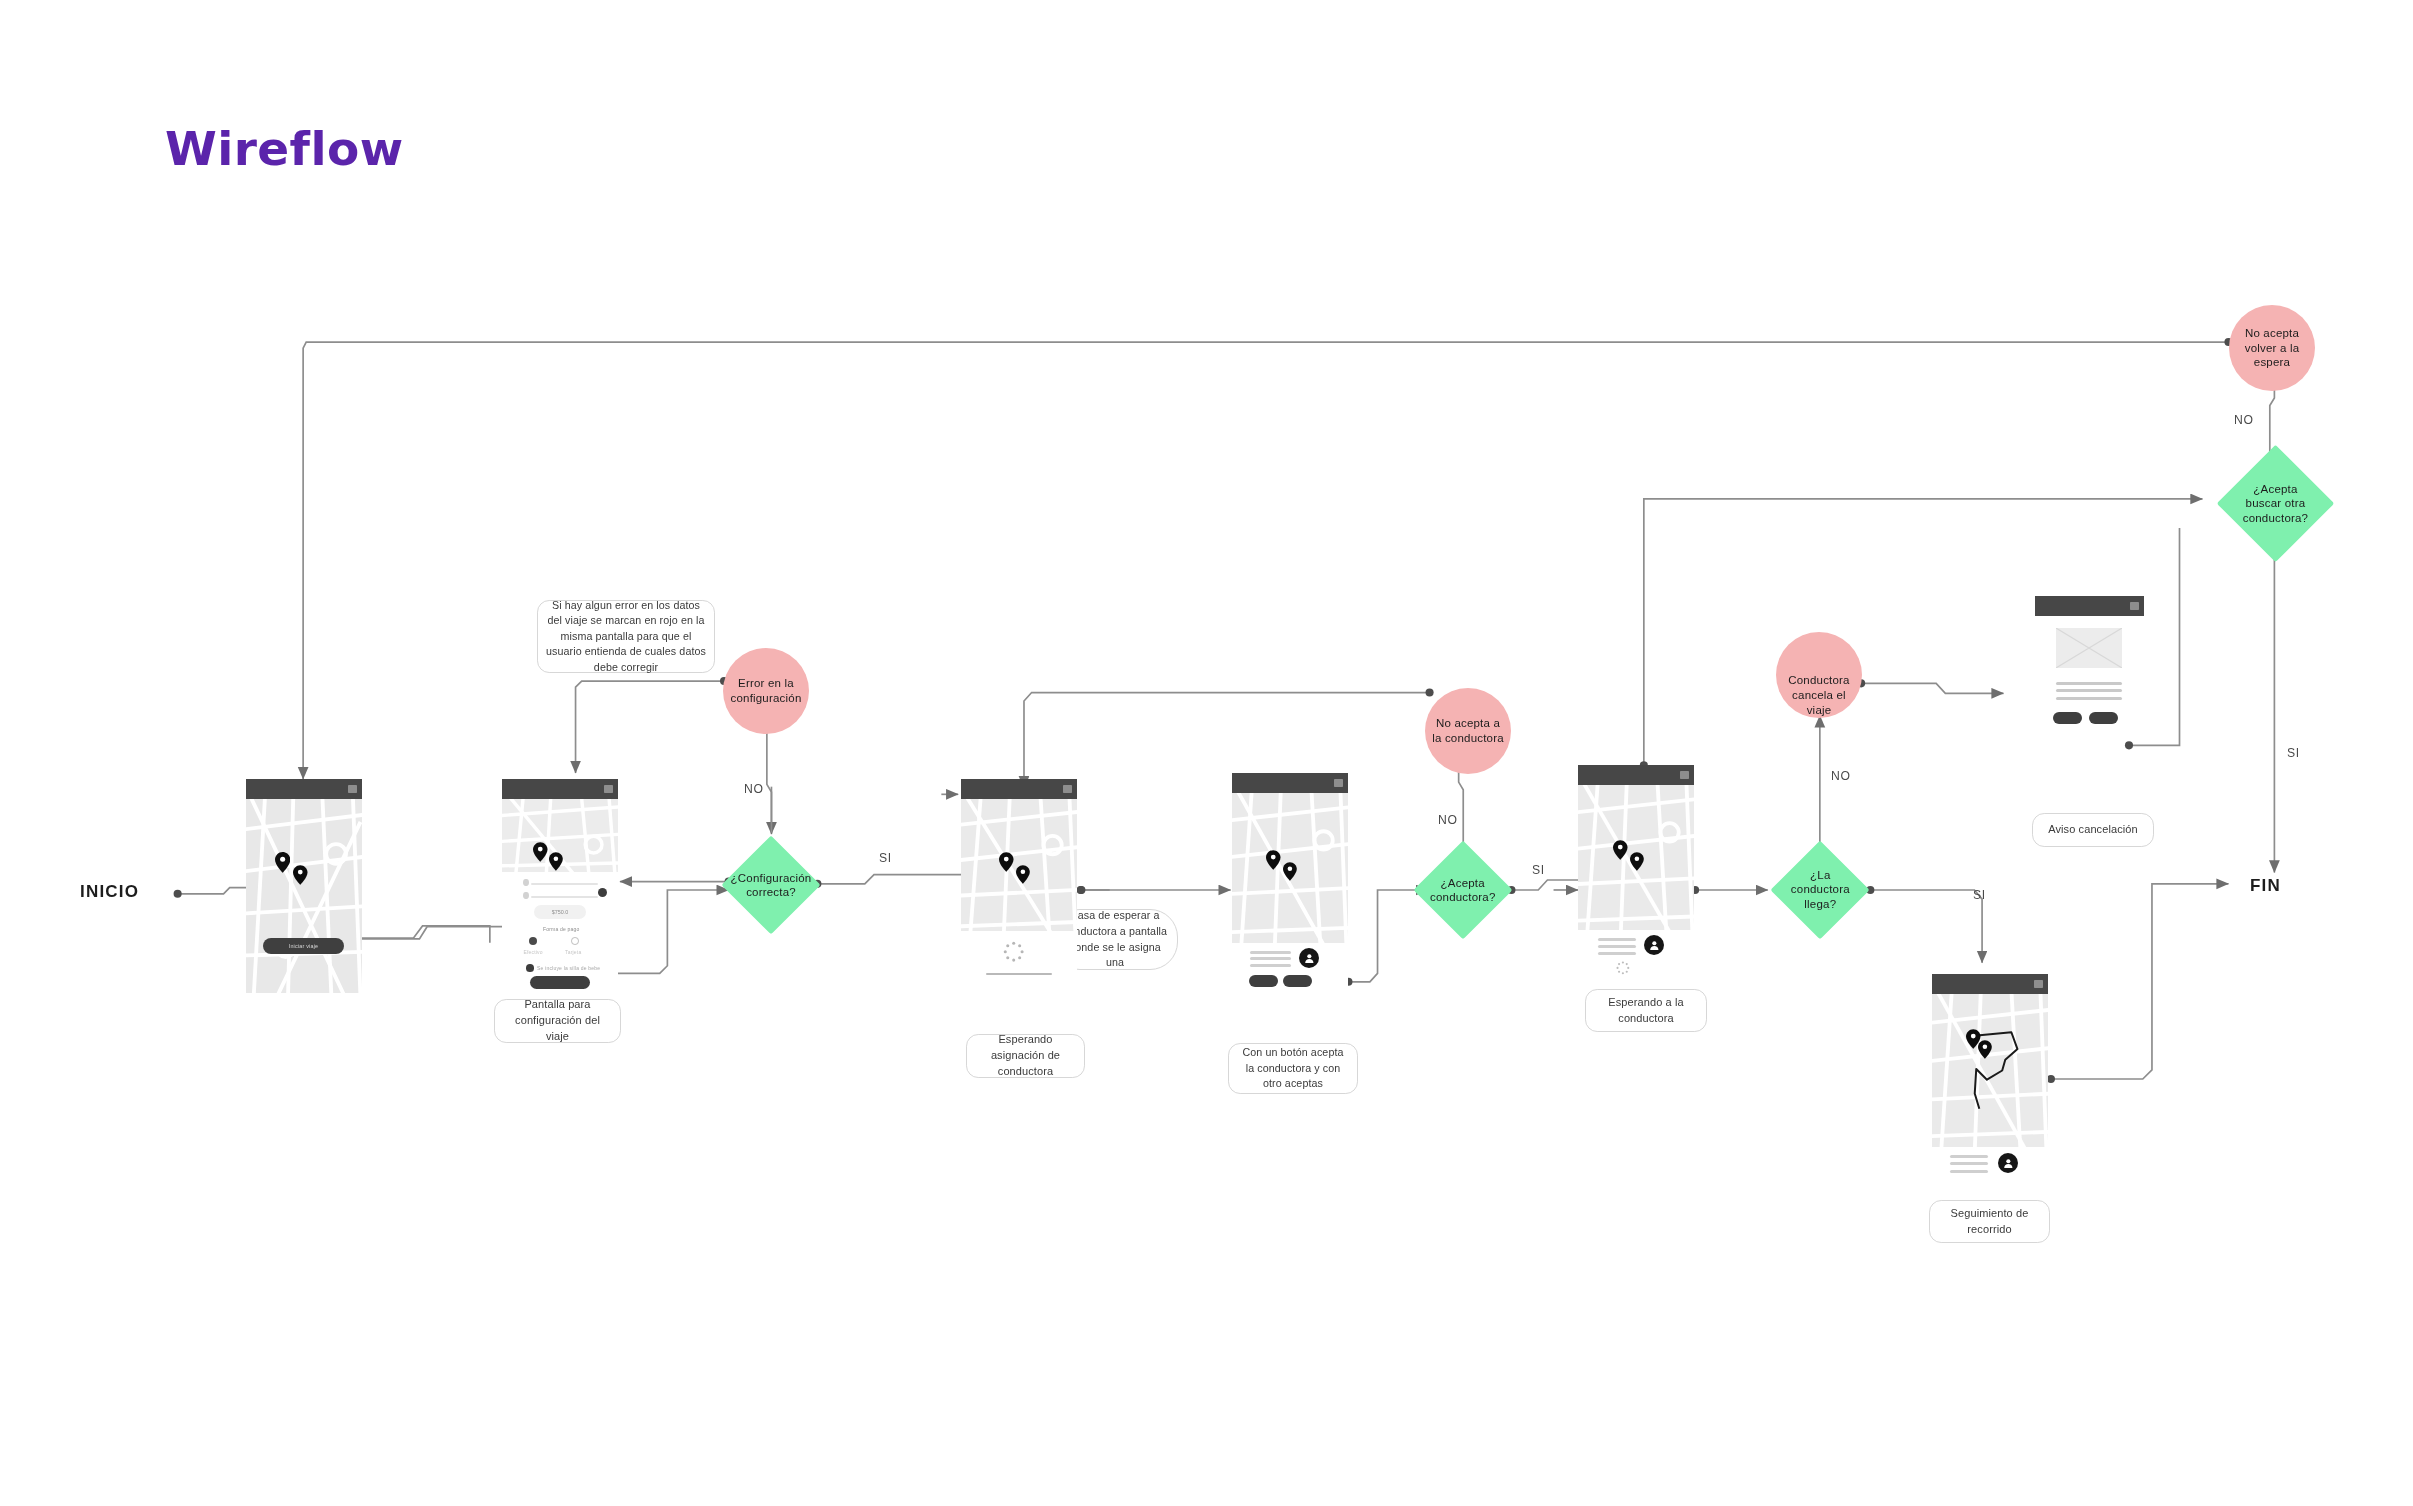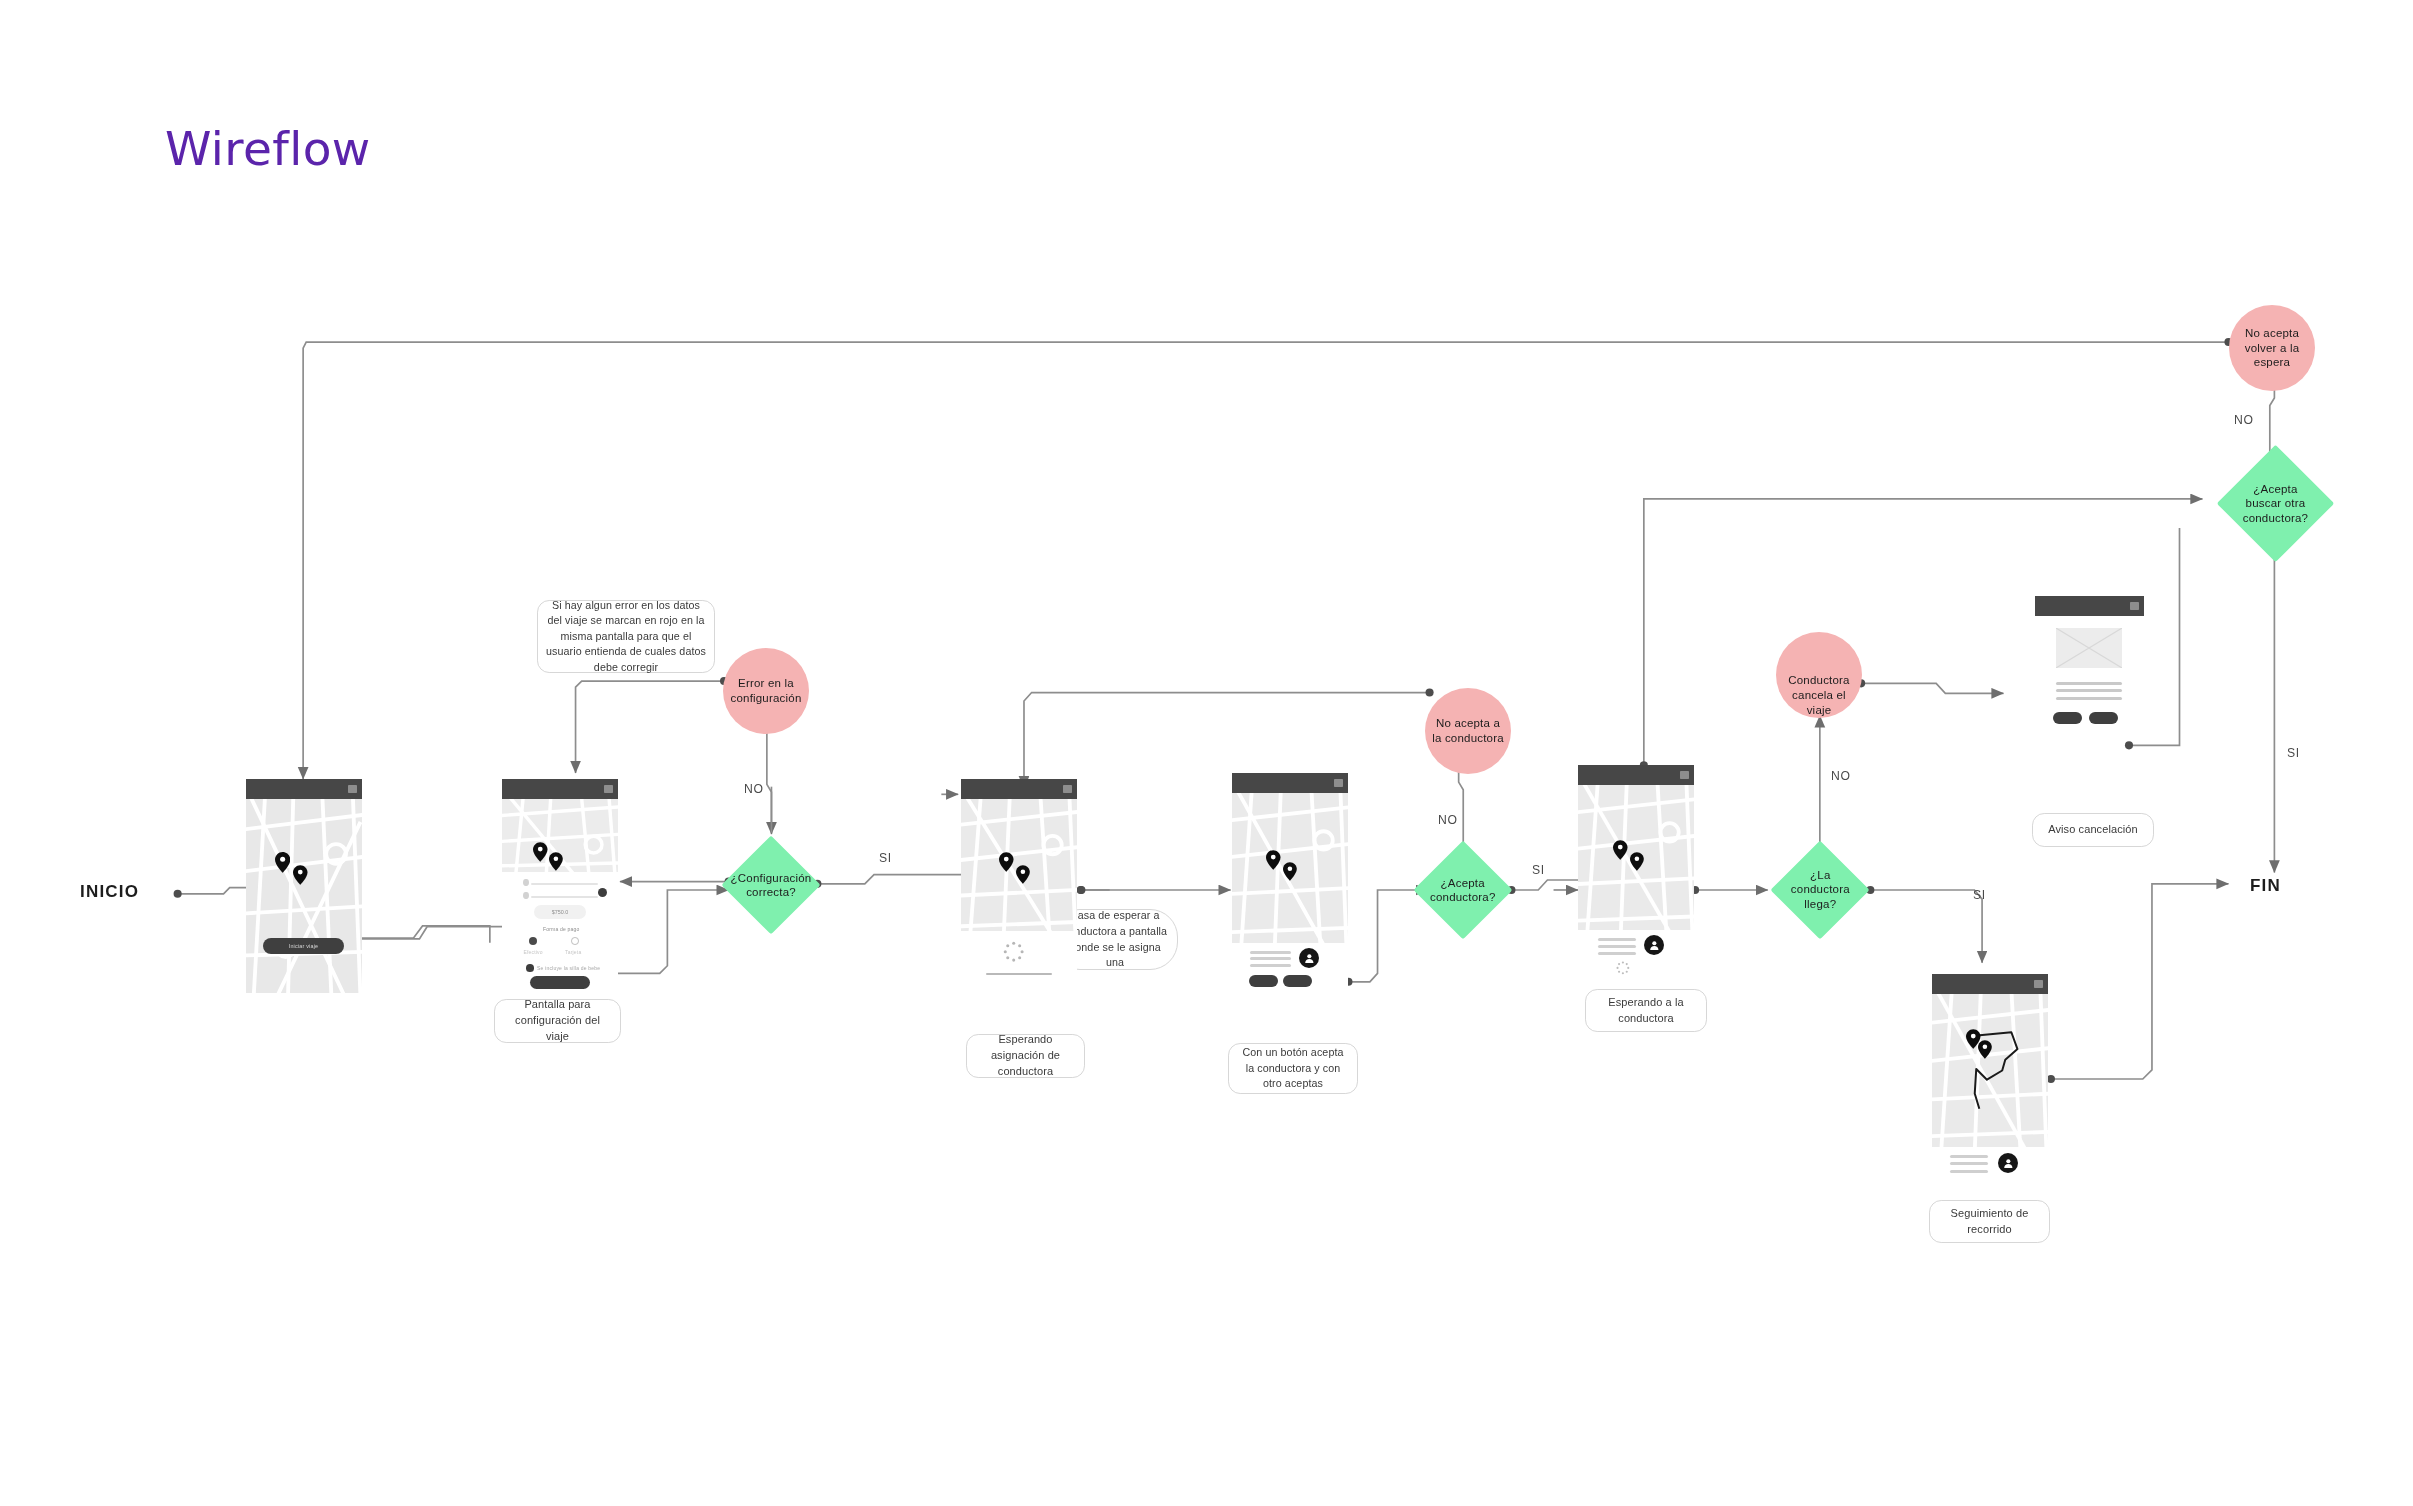--- a/index.html
+++ b/index.html
@@ -17,21 +17,21 @@
     height: 1506px;
     background: #ffffff;
     overflow: hidden;
   }
   
   #page-title {
     position: absolute;
     left: 165px;
     top: 121px;
     font-size: 47px;
-    font-weight: 400;
+    font-weight: 700;
     letter-spacing: 0.4px;
     color: #5b24ab;
     font-family: "DejaVu Sans", sans-serif;
   }
   
   #connectors {
     position: absolute;
     left: 0; top: 0;
     width: 2413px;
     height: 1506px;

